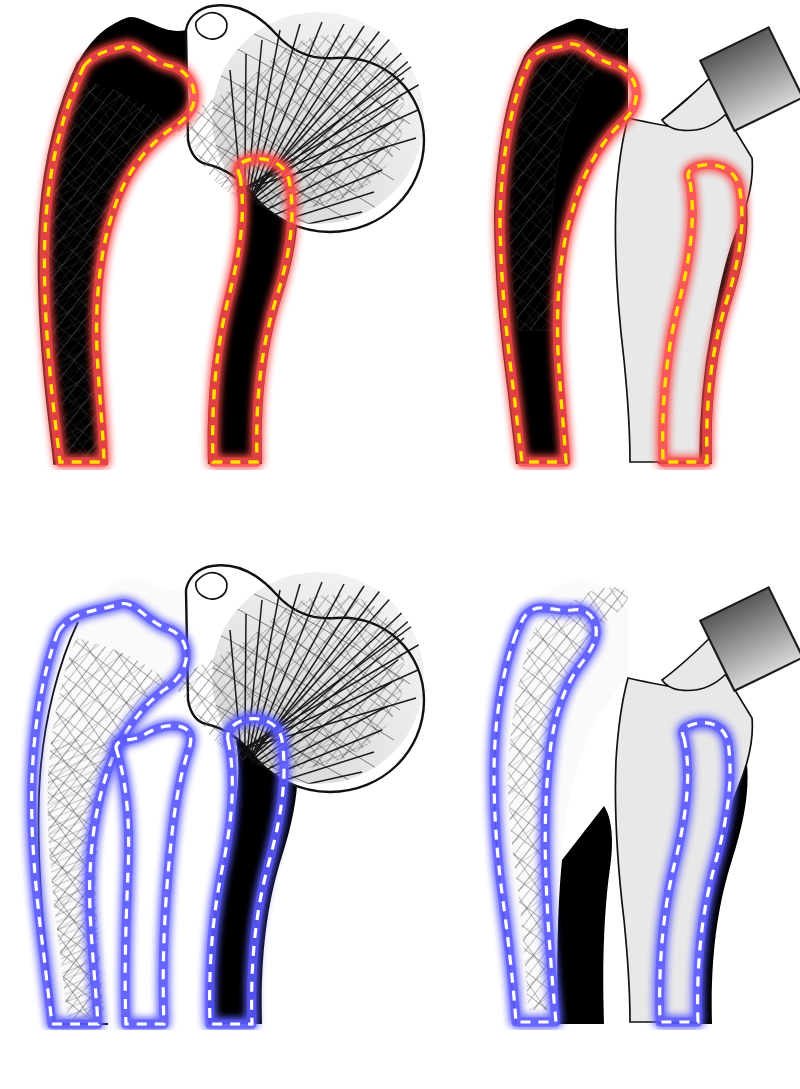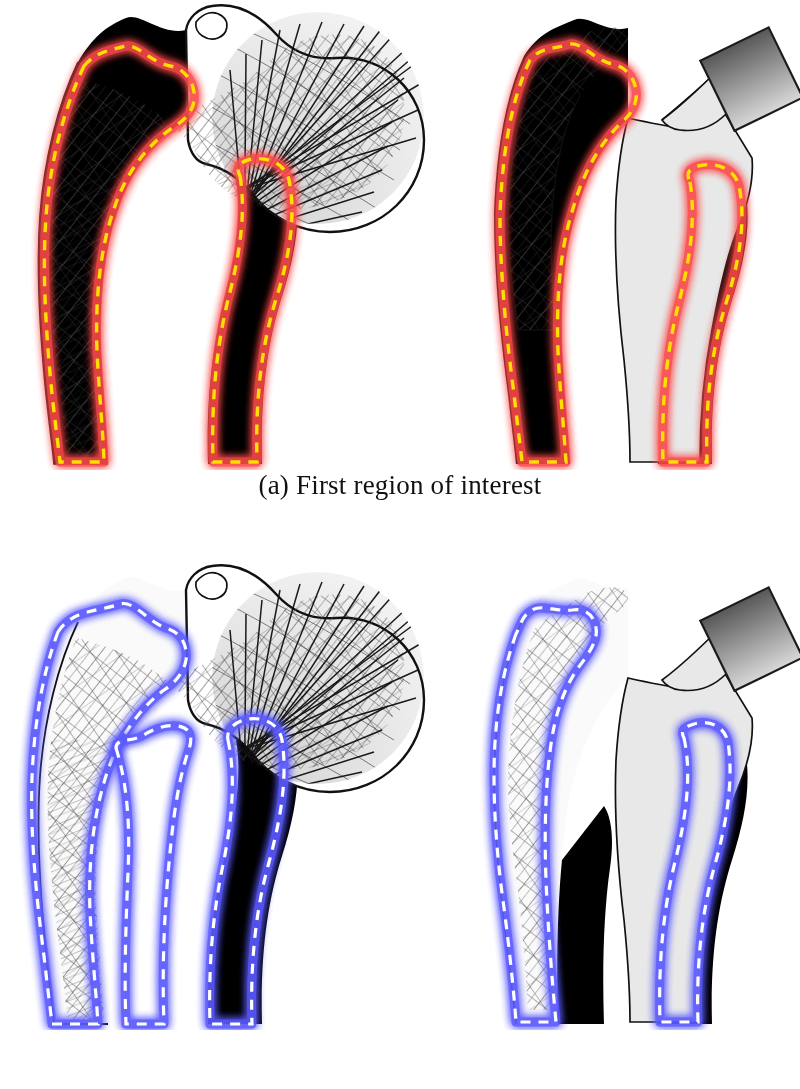--- a/index.html
+++ b/index.html
@@ -248,21 +248,20 @@
           <path d="M690,182 C696,218 690,258 680,298 C668,344 661,396 663,462
                    L707,462 C705,396 713,344 727,300 C740,258 746,220 739,186
                    C734,166 712,162 698,166 C688,169 686,174 690,182 Z" fill="none" stroke="#fb4a4a" stroke-width="9" stroke-linejoin="round" filter="url(#glowRed)" opacity="0.9"></path>
           <path d="M690,182 C696,218 690,258 680,298 C668,344 661,396 663,462
                    L707,462 C705,396 713,344 727,300 C740,258 746,220 739,186
                    C734,166 712,162 698,166 C688,169 686,174 690,182 Z" fill="none" stroke="#ffe000" stroke-width="3.4" stroke-dasharray="10 8" stroke-linecap="butt"></path>
         </g>
       </g>
     </svg>
 
-    <div class="caption" id="caption-a">(a) First region of interest</div>
   </div>
 
   <div class="panel" id="panel-b">
 
     <svg class="panel-canvas" viewBox="0 0 800 470" xmlns="http://www.w3.org/2000/svg">
       <defs>
         <filter id="glowBlue" x="-60%" y="-60%" width="220%" height="220%">
           <feGaussianBlur stdDeviation="4.5" result="b"></feGaussianBlur>
           <feMerge>
               <feMergeNode in="b"></feMergeNode>

